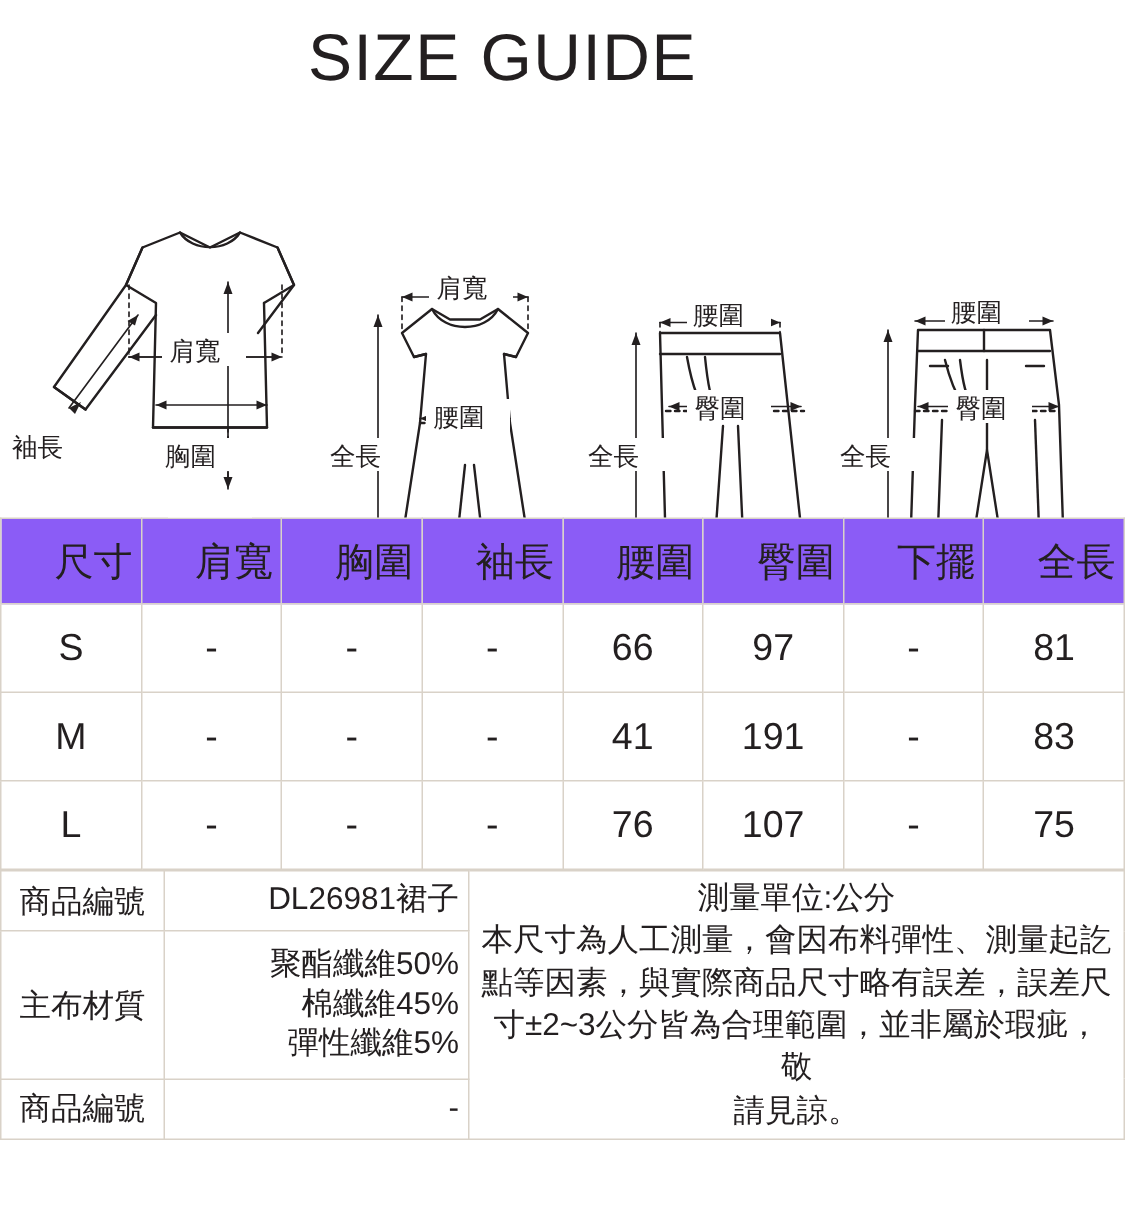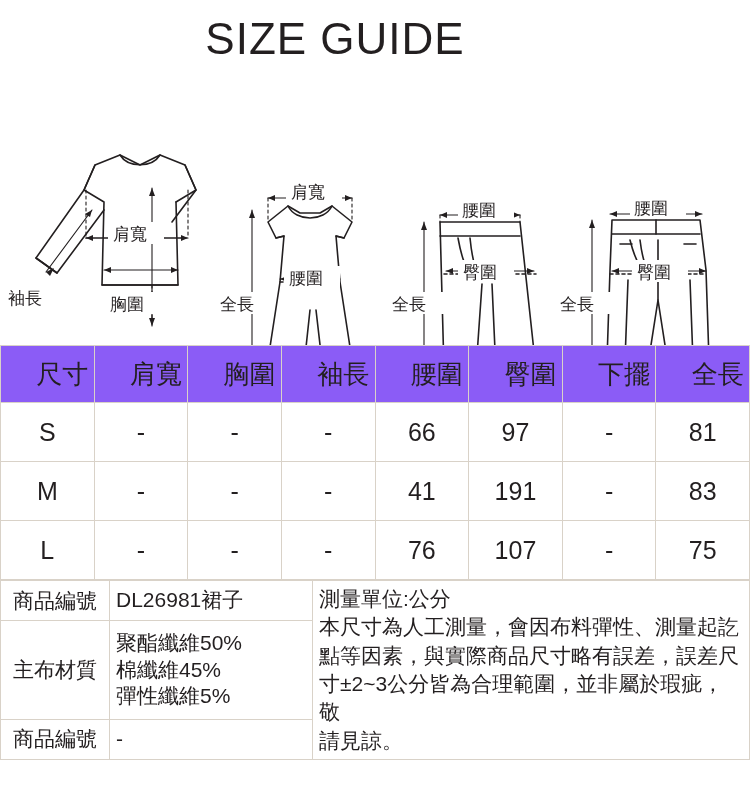--- a/index.html
+++ b/index.html
@@ -76,26 +76,26 @@
     vertical-align: middle;
   }
   td.label-cell {
     width: 96px;
     text-align: center;
     font-size: 21px;
     white-space: nowrap;
   }
   td.value-cell {
     width: 190px;
-    text-align: left;
+    text-align: right;
     line-height: 1.28;
     font-size: 21px;
   }
   td.note-cell {
-    text-align: left;
+    text-align: center;
     line-height: 1.35;
     font-size: 21px;
     padding: 6px 8px;
   }
   .note-line { display: block; }
 </style>
 </head>
 <body>
 
 <div class="page">

